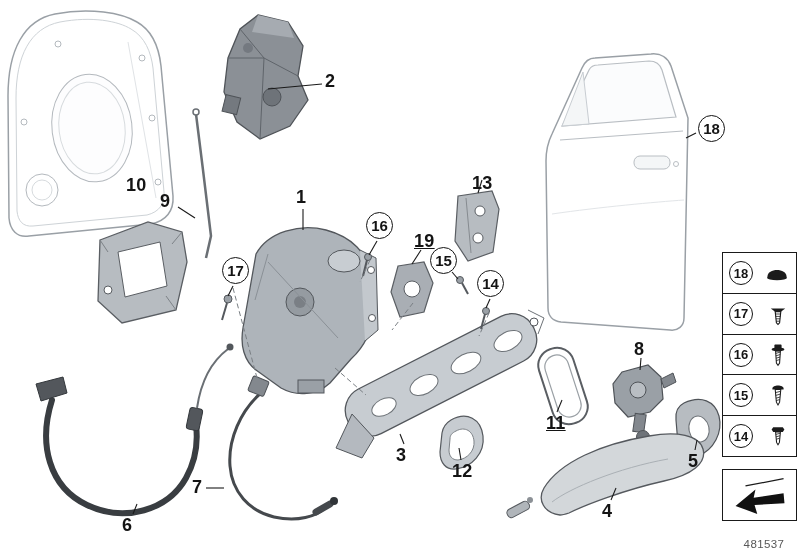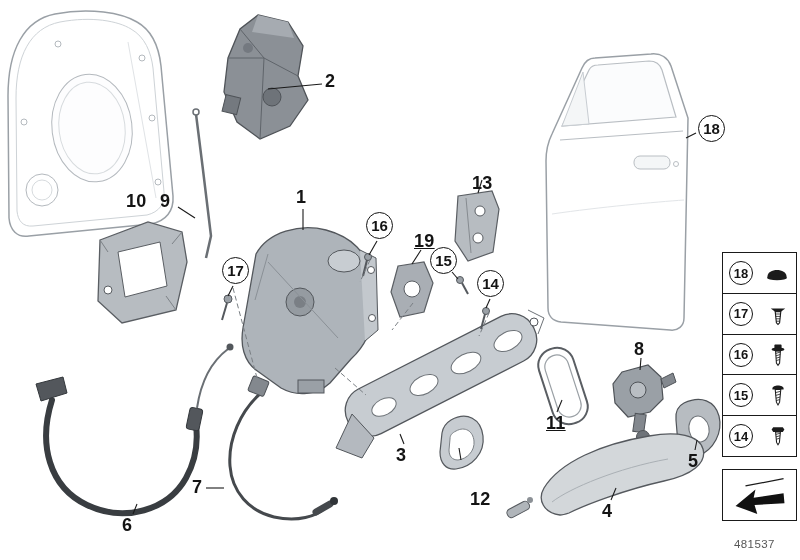--- a/index.html
+++ b/index.html
@@ -12,21 +12,21 @@
           font-weight:700; font-size:15px; color:#141414; }
   .legend { position:absolute; left:722px; top:252px; width:75px; }
   .lrow { height:42px; border:1.2px solid #1a1a1a; background:#fff; display:flex; align-items:center;
           justify-content:space-between; padding:0 6px; }
   .lrow + .lrow { margin-top:-1.2px; }
   .lcirc { width:24px; height:24px; border:1.5px solid #141414; border-radius:50%; flex:0 0 auto;
            display:flex; align-items:center; justify-content:center; font-weight:700; font-size:13px; color:#141414; }
   .licon { display:flex; align-items:center; justify-content:center; }
   .arrowbox { position:absolute; left:722px; top:469px; width:75px; height:52px; border:1.2px solid #1a1a1a;
               background:#fff; display:flex; align-items:center; justify-content:center; }
-  .dnum { position:absolute; left:734px; top:538px; width:60px; text-align:left;
+  .dnum { position:absolute; left:734px; top:538px; width:60px; text-align:center;
           font-size:11.5px; color:#575757; letter-spacing:.4px; }
 </style>
 </head>
 <body>
 
 <div class="stage">
 
   <svg class="art" width="800" height="560" viewBox="0 0 800 560">
 
     <g>
@@ -191,29 +191,29 @@
       <line x1="611" y1="500" x2="616" y2="488"></line>
       <line x1="461" y1="460" x2="459" y2="448"></line>
       <line x1="404" y1="444" x2="400" y2="434"></line>
       <line x1="206" y1="488" x2="224" y2="488"></line>
       <line x1="133" y1="514" x2="137" y2="504"></line>
     </g>
   </svg>
 
   <div class="co-p" style="left:325px; top:72px;">2</div>
   <div class="co-p" style="left:296px; top:188px;">1</div>
-  <div class="co-p" style="left:126px; top:192px;">10</div>
+  <div class="co-p" style="left:126px; top:176px;">10</div>
   <div class="co-p" style="left:160px; top:192px;">9</div>
   <div class="co-p" style="left:414px; top:232px;text-decoration:underline;">19</div>
   <div class="co-p" style="left:472px; top:174px;">13</div>
   <div class="co-p" style="left:546px; top:414px;text-decoration:underline;">11</div>
   <div class="co-p" style="left:634px; top:340px;">8</div>
   <div class="co-p" style="left:688px; top:452px;">5</div>
   <div class="co-p" style="left:602px; top:502px;">4</div>
-  <div class="co-p" style="left:470px; top:462px;margin-top:28px;">12</div>
+  <div class="co-p" style="left:452px; top:462px;">12</div>
   <div class="co-p" style="left:396px; top:446px;">3</div>
   <div class="co-p" style="left:192px; top:478px;">7</div>
   <div class="co-p" style="left:122px; top:516px;">6</div>
 
   <div class="co-c" style="left:366px; top:212px;">16</div>
   <div class="co-c" style="left:222px; top:257px;">17</div>
   <div class="co-c" style="left:430px; top:247px;">15</div>
   <div class="co-c" style="left:477px; top:270px;">14</div>
   <div class="co-c" style="left:698px; top:115px;">18</div>
 

